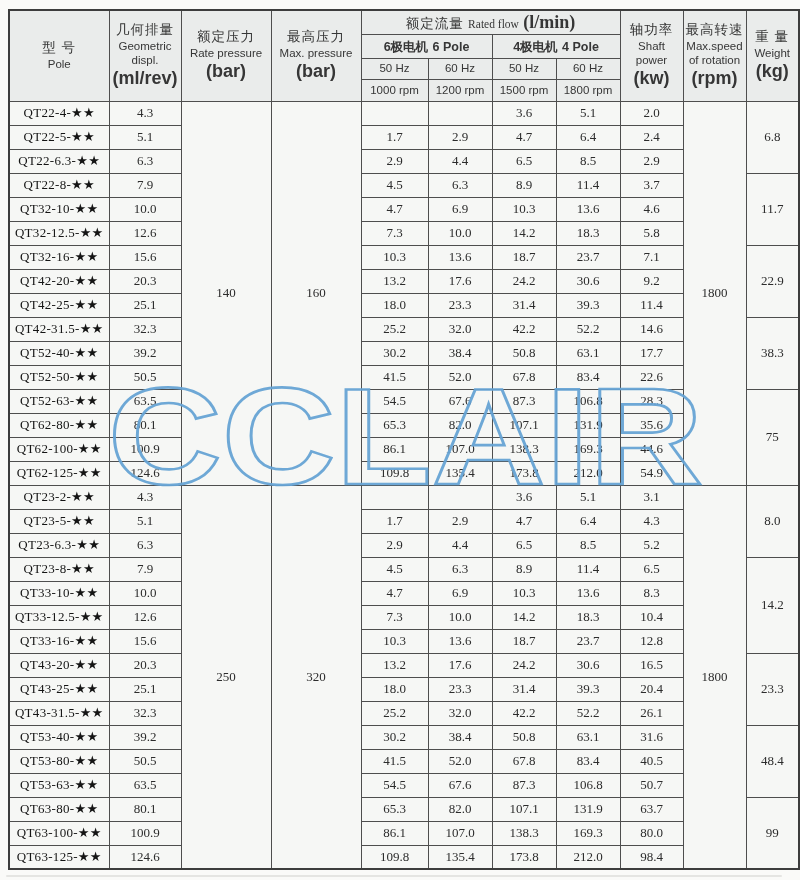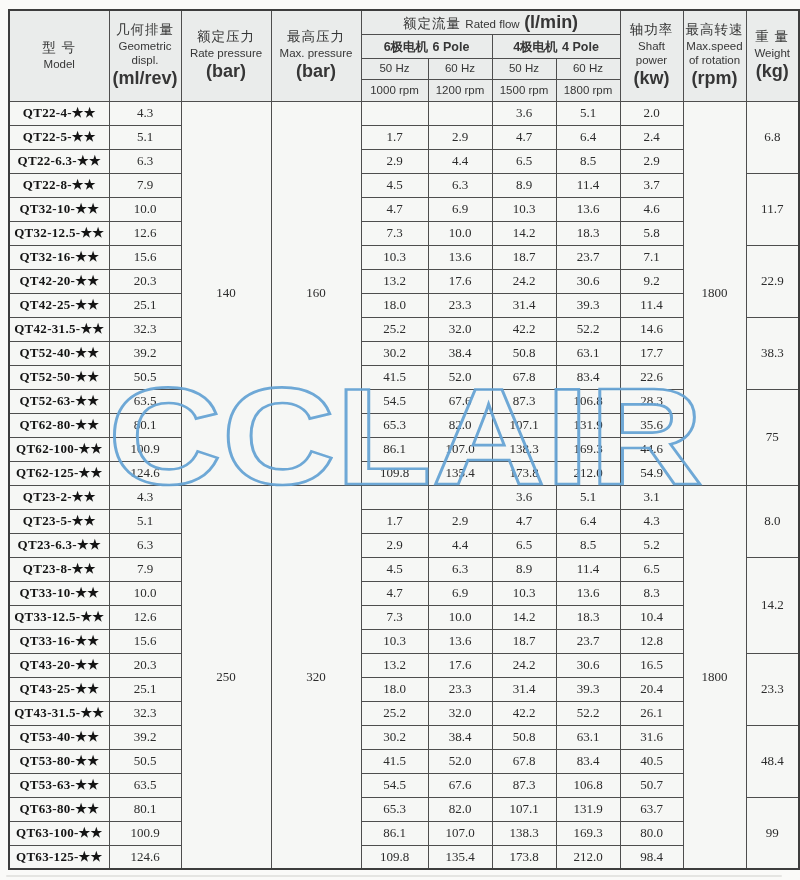--- a/index.html
+++ b/index.html
@@ -2,27 +2,27 @@
 <html><head>
 <meta charset="utf-8">
 <style>
   html,body{margin:0;padding:0;}
   body{width:800px;height:880px;background:#fbfbf9;font-family:"Liberation Sans",sans-serif;}
   .page{position:relative;width:800px;height:880px;overflow:hidden;background:#fafaf8;}
   table.spec{position:absolute;left:8px;top:9px;border-collapse:collapse;table-layout:fixed;width:790px;border:2px solid #3d3d3d;}
   th,td{border:1px solid #4e4e4e;padding:0;text-align:center;vertical-align:middle;overflow:hidden;}
   thead th{background:#eaeceb;font-weight:normal;color:#363636;line-height:1.25;}
   tbody td{background:#f6f7f5;font-family:"Liberation Serif",serif;font-size:13px;color:#2c2c2c;}
-  td.model{font-weight:bold;color:#141414;letter-spacing:.3px;}
+  td.model{font-weight:normal;color:#141414;letter-spacing:.3px;}
   tr.h1{height:23px;} tr.h2{height:24px;} tr.h3{height:21px;} tr.h4{height:22px;}
   tbody tr{height:24px;}
   .zh{font-size:13.5px;letter-spacing:1px;display:block;}
   .en{font-size:11.5px;letter-spacing:0;display:block;}
   .unit{font-size:18px;font-weight:bold;display:block;}
-  .inl{display:inline;}
+  .inl{display:inline;font-family:Liberation Serif, serif;}
   tr.h2 th .zh, tr.h2 th .en{display:inline;font-size:12.5px;letter-spacing:0;font-weight:bold;}
   tr.h3 th, tr.h4 th{font-size:11.5px;}
   .watermark{position:absolute;left:0;top:0;pointer-events:none;}
   .smudge{position:absolute;left:6px;top:875px;width:776px;height:2px;background:#dededb;border-radius:2px;opacity:.75;}
 </style>
 </head>
 <body>
 
 <div class="page">
 
@@ -37,21 +37,21 @@
         <col style="width:64px">
         <col style="width:64px">
       <col style="width:63px">
         <col style="width:63px">
         <col style="width:53px">
     </colgroup>
     <thead>
       <tr class="h1">
         <th rowspan="4">
           <span class="zh">型 号</span>
-          <span class="en">Model</span>
+          <span class="en">Pole</span>
         </th>
         <th rowspan="4">
           <span class="zh">几何排量</span>
           <span class="en">Geometric</span>
           <span class="en">displ.</span>
           <span class="unit">(ml/rev)</span>
         </th>
         <th rowspan="4">
           <span class="zh">额定压力</span>
           <span class="en">Rate pressure</span>

